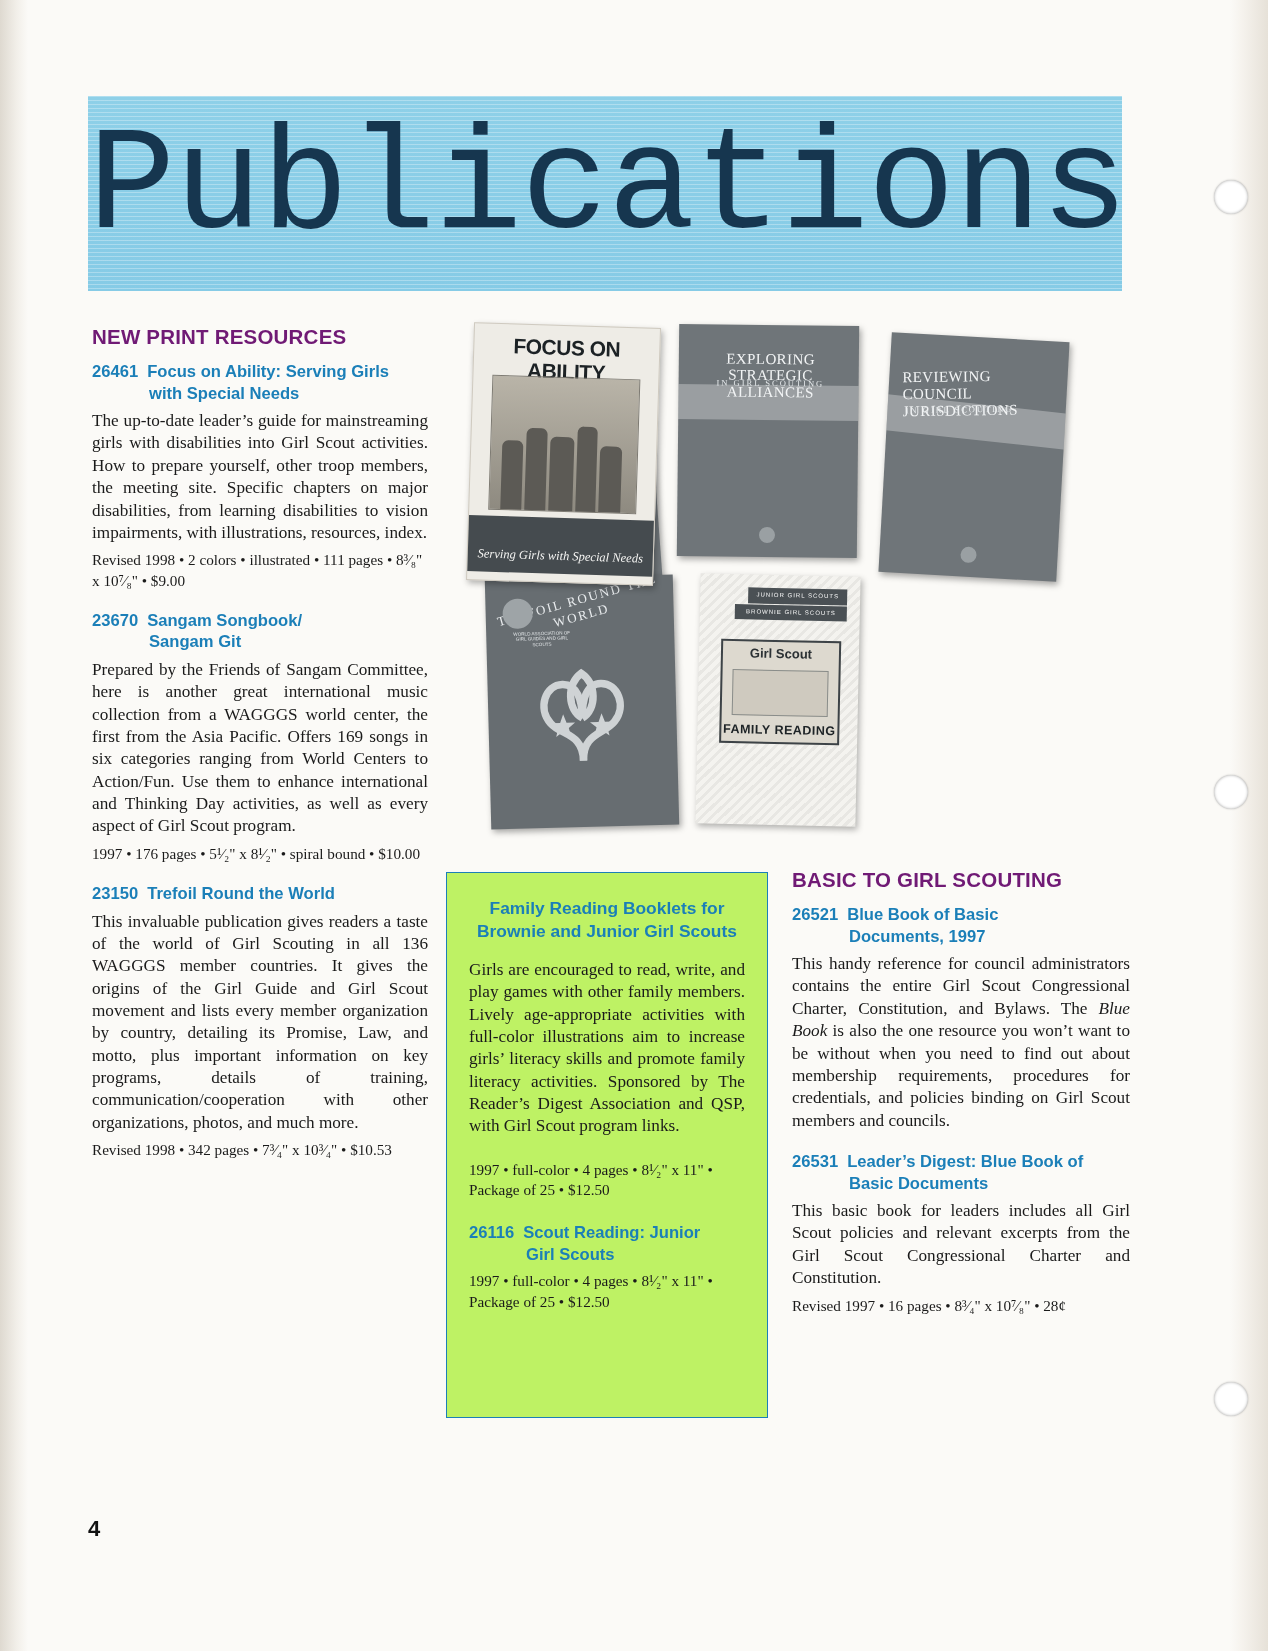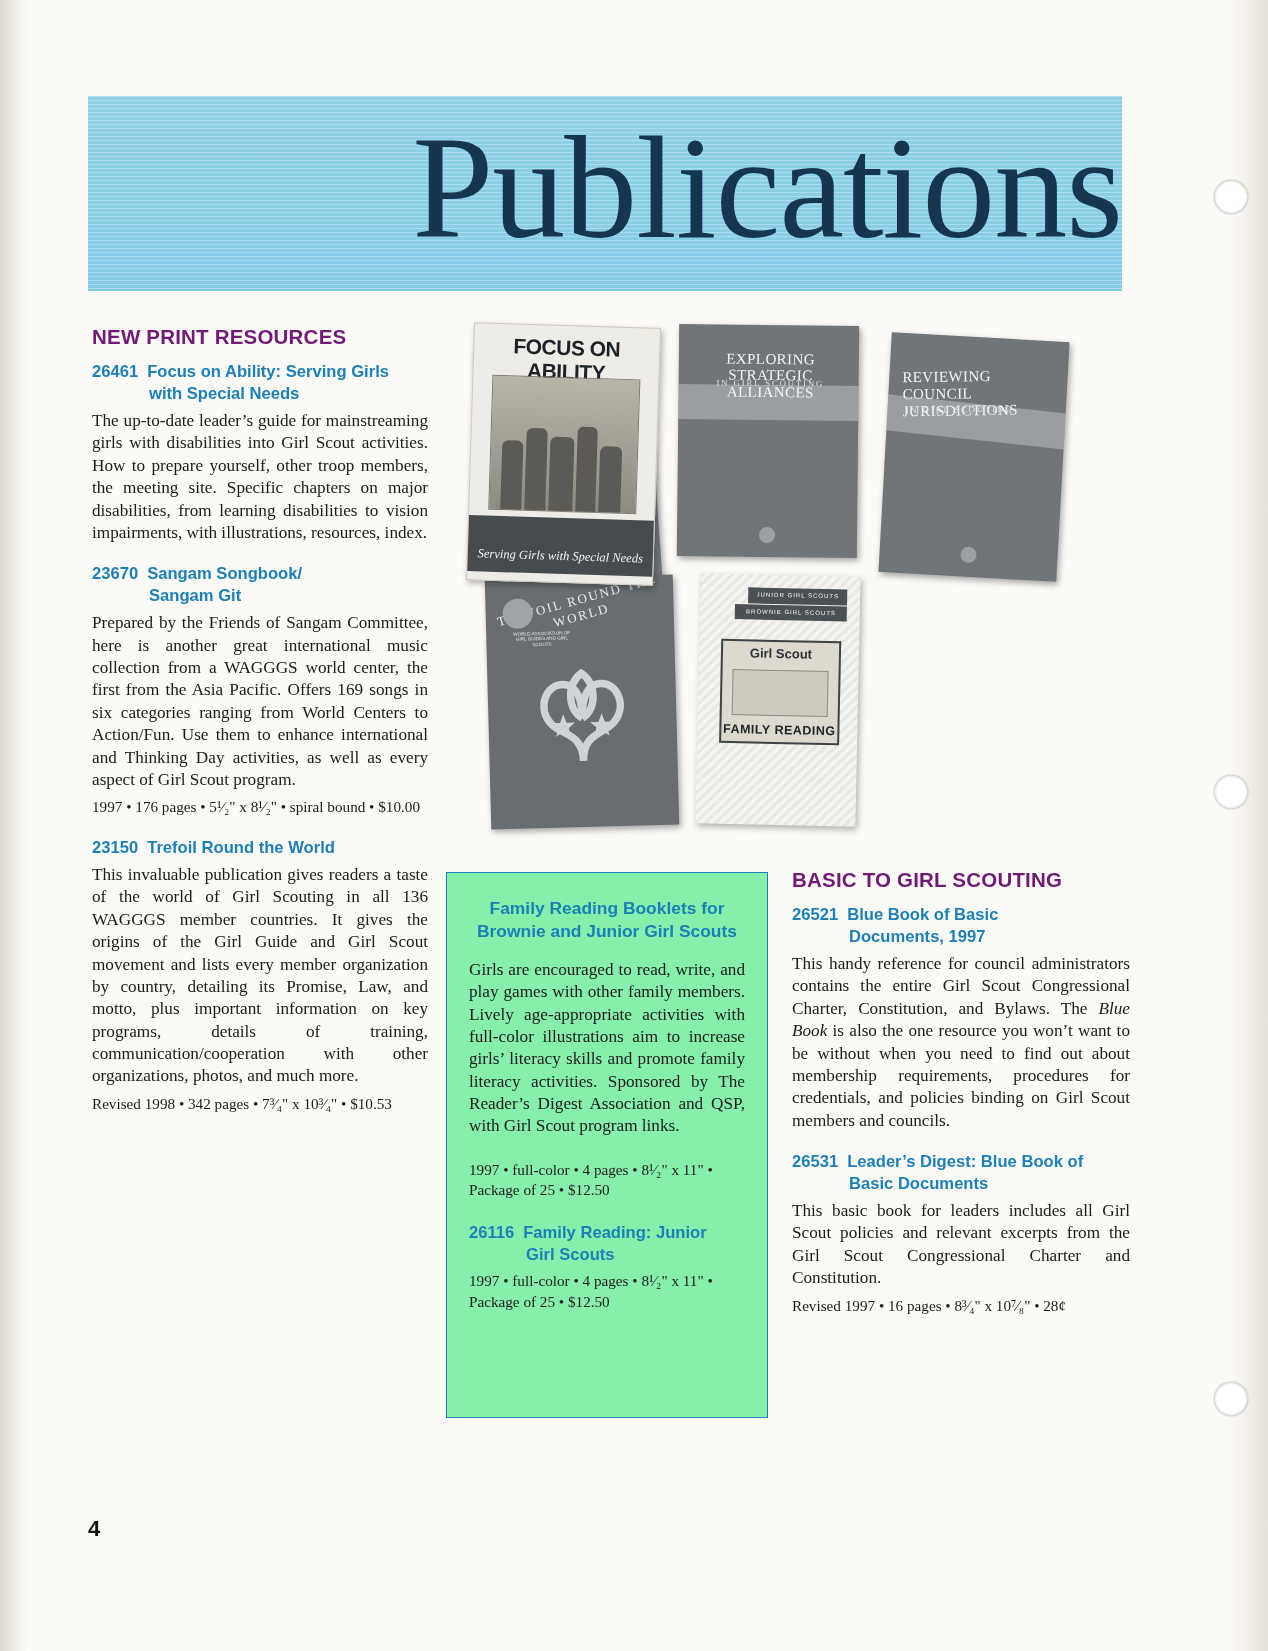--- a/index.html
+++ b/index.html
@@ -36,21 +36,21 @@
   .banner{
     position:absolute; left:88px; top:96px; width:1034px; height:195px;
     background:
       repeating-linear-gradient(to bottom, rgba(255,255,255,.30) 0 1px, rgba(255,255,255,0) 1px 4px),
       linear-gradient(to bottom,#8ed0e8,#86cbe6);
     overflow:hidden;
   }
   .banner-title{
     position:absolute; left:0; right:0; top:-6px;
     text-align:right;
-    font-family:Liberation Serif, serif;
+    font-family:Liberation Mono, monospace;
     font-size:146px;
     line-height:1.35;
     color:#16364f;
     letter-spacing:-1px;
   }
 
   
   .section-head{
     color:#701a75;
     font-family:"Liberation Sans", sans-serif;
@@ -239,21 +239,21 @@
   }
   .bk6 .ftbar{
     position:absolute; left:0; right:0; bottom:3%; height:22%;
     background:#454b4f;
   }
 
   
   .callout{
     position:absolute; left:446px; top:872px; width:322px; height:546px;
     border:1.6px solid #1b7fb8;
-    background:#86efac;
+    background:#bef264;
     box-sizing:border-box;
     padding:24px 22px 0 22px;
   }
   .callout-head{
     color:#1b7fb8;
     font-family:"Liberation Sans", sans-serif;
     font-weight:bold; font-size:17.4px; line-height:1.32;
     text-align:center; margin:0 0 16px 0;
   }
 
@@ -283,20 +283,21 @@
 
 <div class="col-left">
   <div class="section-head">NEW PRINT RESOURCES</div>
 
   <div class="item">
     <div class="item-title">
       <span class="num">26461</span><span class="tname">Focus on Ability: Serving Girls</span>
       <span class="indent2">with Special Needs</span>
     </div>
     <p class="body-text">The up-to-date leader’s guide for mainstreaming girls with disabilities into Girl Scout activities. How to prepare yourself, other troop members, the meeting site. Specific chapters on major disabilities, from learning disabilities to vision impairments, with illustrations, resources, index.</p>
+    <p class="spec">Revised 1998 • 2 colors • illustrated • 111 pages • 8³⁄₈" x 10⁷⁄₈" • $9.00</p>
   </div>
 
   <div class="item">
     <div class="item-title">
       <span class="num">23670</span><span class="tname">Sangam Songbook/</span>
       <span class="indent2">Sangam Git</span>
     </div>
     <p class="body-text">Prepared by the Friends of Sangam Committee, here is another great international music collection from a WAGGGS world center, the first from the Asia Pacific. Offers 169 songs in six categories ranging from World Centers to Action/Fun. Use them to enhance international and Thinking Day activities, as well as every aspect of Girl Scout program.</p>
     <p class="spec">1997 • 176 pages • 5¹⁄₂" x 8¹⁄₂" • spiral bound • $10.00</p>
   </div>
@@ -385,21 +386,21 @@
     <span>Brownie and Junior Girl Scouts</span>
   </div>
   <p class="body-text">Girls are encouraged to read, write, and play games with other family members. Lively age-appropriate activities with full-color illustrations aim to increase girls’ literacy skills and promote family literacy activities. Sponsored by The Reader’s Digest Association and QSP, with Girl Scout program links.</p>
 
   <div class="item" style="margin-top:22px">
     <p class="spec">1997 • full-color • 4 pages • 8¹⁄₂" x 11" • Package of 25 • $12.50</p>
   </div>
 
   <div class="item" style="margin-top:22px">
     <div class="item-title">
-      <span class="num">26116</span><span class="tname">Family Reading: Junior</span>
+      <span class="num">26116</span><span class="tname">Scout Reading: Junior</span>
       <span class="indent2">Girl Scouts</span>
     </div>
     <p class="spec">1997 • full-color • 4 pages • 8¹⁄₂" x 11" • Package of 25 • $12.50</p>
   </div>
 </div>
 
 <div class="col-right">
   <div class="section-head">BASIC TO GIRL SCOUTING</div>
 
   <div class="item">

